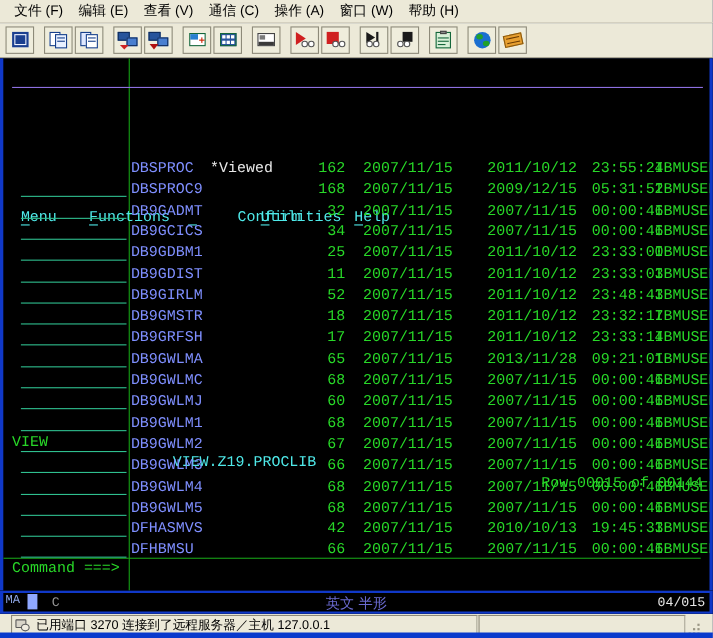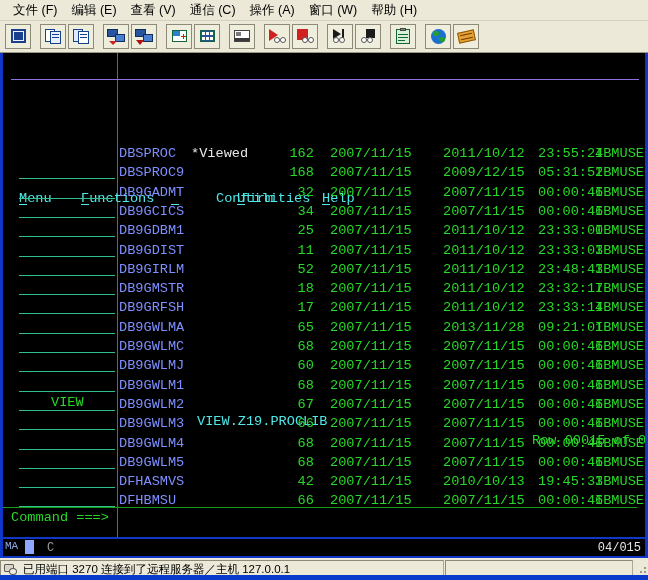--- a/index.html
+++ b/index.html
@@ -160,22 +160,22 @@
   .oia .ime{
     position:absolute;left:0;right:0;top:1px;text-align:center;
     color:#6a6ad0;font-size:13px;font-family:"Liberation Sans",sans-serif;
   }
   .oia .pos{position:absolute;right:4px;top:2px;color:#e6e6e6;font-size:12px;}
 
   
   .statusbar{
     flex:0 0 22px;height:22px;
     background:#ece9d8;
-    display:flex;align-items:center;
-    padding:1px 0;box-sizing:border-box;
+    display:flex;
+    padding:1px 10px;box-sizing:border-box;
     gap:1px;
   }
   .sb-pane{
     height:18px;border:1px solid #aca899;
     border-top-color:#8d8a79;border-left-color:#8d8a79;
     background:#ece9d8;
     display:flex;align-items:center;
     padding:0 3px;box-sizing:border-box;
     font-size:11.5px;color:#000;white-space:nowrap;
     font-family:"Liberation Sans",sans-serif;
@@ -382,21 +382,21 @@
         <span style="position:absolute;left:78px;top:16px;width:8px;height:1px;background:#4fe9e9;"></span>
         <span style="position:absolute;left:168px;top:16px;width:8px;height:1px;background:#4fe9e9;"></span>
         <span style="position:absolute;left:234px;top:16px;width:8px;height:1px;background:#4fe9e9;"></span>
         <span style="position:absolute;left:319px;top:16px;width:8px;height:1px;background:#4fe9e9;"></span>
       </div>
 
       
       <div style="position:absolute;left:8px;right:6px;top:26px;height:1px;background:#8d6fe0;"></div>
 
       
-      <div class="row" style="top:31px;margin-left:40px;">
+      <div class="row" style="top:31px;">
         <span style="position:absolute;left:8px;" class="c-green">VIEW</span>
         <span style="position:absolute;left:154px;" class="c-cyan">VIEW.Z19.PROCLIB</span>
         <span style="position:absolute;left:489px;" class="c-green">Row 00015 of 00144</span>
       </div>
 
       
       <div class="row" style="top:50px;">
         <span style="position:absolute;left:8px;" class="c-green">Command ===&gt;</span>
         
         
@@ -410,20 +410,21 @@
       
       <div id="rows-container"><div class="row" style="position: absolute; left: 0px; right: 0px; top: 91px;"><span class="c-blue" style="position: absolute; top: 0px; left: 116px;">DBSPROC</span><span class="c-white" style="position: absolute; top: 0px; left: 188px;">*Viewed</span><span class="c-green" style="position: absolute; top: 0px; left: 286.4px;">162</span><span class="c-green" style="position: absolute; top: 0px; left: 327px;">2007/11/15</span><span class="c-green" style="position: absolute; top: 0px; left: 440px;">2011/10/12</span><span class="c-green" style="position: absolute; top: 0px; left: 535px;">23:55:24</span><span class="c-green" style="position: absolute; top: 0px; left: 592px;">IBMUSER</span></div><div class="row" style="position: absolute; left: 0px; right: 0px; top: 110.3px;"><div class="ufield" style="left: 16px; top: 15px; width: 96px;"></div><span class="c-blue" style="position: absolute; top: 0px; left: 116px;">DBSPROC9</span><span class="c-green" style="position: absolute; top: 0px; left: 286.4px;">168</span><span class="c-green" style="position: absolute; top: 0px; left: 327px;">2007/11/15</span><span class="c-green" style="position: absolute; top: 0px; left: 440px;">2009/12/15</span><span class="c-green" style="position: absolute; top: 0px; left: 535px;">05:31:52</span><span class="c-green" style="position: absolute; top: 0px; left: 592px;">IBMUSER</span></div><div class="row" style="position: absolute; left: 0px; right: 0px; top: 129.6px;"><div class="ufield" style="left: 16px; top: 15px; width: 96px;"></div><span class="c-blue" style="position: absolute; top: 0px; left: 116px;">DB9GADMT</span><span class="c-green" style="position: absolute; top: 0px; left: 294.6px;">32</span><span class="c-green" style="position: absolute; top: 0px; left: 327px;">2007/11/15</span><span class="c-green" style="position: absolute; top: 0px; left: 440px;">2007/11/15</span><span class="c-green" style="position: absolute; top: 0px; left: 535px;">00:00:46</span><span class="c-green" style="position: absolute; top: 0px; left: 592px;">IBMUSER</span></div><div class="row" style="position: absolute; left: 0px; right: 0px; top: 148.9px;"><div class="ufield" style="left: 16px; top: 15px; width: 96px;"></div><span class="c-blue" style="position: absolute; top: 0px; left: 116px;">DB9GCICS</span><span class="c-green" style="position: absolute; top: 0px; left: 294.6px;">34</span><span class="c-green" style="position: absolute; top: 0px; left: 327px;">2007/11/15</span><span class="c-green" style="position: absolute; top: 0px; left: 440px;">2007/11/15</span><span class="c-green" style="position: absolute; top: 0px; left: 535px;">00:00:46</span><span class="c-green" style="position: absolute; top: 0px; left: 592px;">IBMUSER</span></div><div class="row" style="position: absolute; left: 0px; right: 0px; top: 168.2px;"><div class="ufield" style="left: 16px; top: 15px; width: 96px;"></div><span class="c-blue" style="position: absolute; top: 0px; left: 116px;">DB9GDBM1</span><span class="c-green" style="position: absolute; top: 0px; left: 294.6px;">25</span><span class="c-green" style="position: absolute; top: 0px; left: 327px;">2007/11/15</span><span class="c-green" style="position: absolute; top: 0px; left: 440px;">2011/10/12</span><span class="c-green" style="position: absolute; top: 0px; left: 535px;">23:33:00</span><span class="c-green" style="position: absolute; top: 0px; left: 592px;">IBMUSER</span></div><div class="row" style="position: absolute; left: 0px; right: 0px; top: 187.5px;"><div class="ufield" style="left: 16px; top: 15px; width: 96px;"></div><span class="c-blue" style="position: absolute; top: 0px; left: 116px;">DB9GDIST</span><span class="c-green" style="position: absolute; top: 0px; left: 294.6px;">11</span><span class="c-green" style="position: absolute; top: 0px; left: 327px;">2007/11/15</span><span class="c-green" style="position: absolute; top: 0px; left: 440px;">2011/10/12</span><span class="c-green" style="position: absolute; top: 0px; left: 535px;">23:33:03</span><span class="c-green" style="position: absolute; top: 0px; left: 592px;">IBMUSER</span></div><div class="row" style="position: absolute; left: 0px; right: 0px; top: 206.8px;"><div class="ufield" style="left: 16px; top: 15px; width: 96px;"></div><span class="c-blue" style="position: absolute; top: 0px; left: 116px;">DB9GIRLM</span><span class="c-green" style="position: absolute; top: 0px; left: 294.6px;">52</span><span class="c-green" style="position: absolute; top: 0px; left: 327px;">2007/11/15</span><span class="c-green" style="position: absolute; top: 0px; left: 440px;">2011/10/12</span><span class="c-green" style="position: absolute; top: 0px; left: 535px;">23:48:43</span><span class="c-green" style="position: absolute; top: 0px; left: 592px;">IBMUSER</span></div><div class="row" style="position: absolute; left: 0px; right: 0px; top: 226.1px;"><div class="ufield" style="left: 16px; top: 15px; width: 96px;"></div><span class="c-blue" style="position: absolute; top: 0px; left: 116px;">DB9GMSTR</span><span class="c-green" style="position: absolute; top: 0px; left: 294.6px;">18</span><span class="c-green" style="position: absolute; top: 0px; left: 327px;">2007/11/15</span><span class="c-green" style="position: absolute; top: 0px; left: 440px;">2011/10/12</span><span class="c-green" style="position: absolute; top: 0px; left: 535px;">23:32:17</span><span class="c-green" style="position: absolute; top: 0px; left: 592px;">IBMUSER</span></div><div class="row" style="position: absolute; left: 0px; right: 0px; top: 245.4px;"><div class="ufield" style="left: 16px; top: 15px; width: 96px;"></div><span class="c-blue" style="position: absolute; top: 0px; left: 116px;">DB9GRFSH</span><span class="c-green" style="position: absolute; top: 0px; left: 294.6px;">17</span><span class="c-green" style="position: absolute; top: 0px; left: 327px;">2007/11/15</span><span class="c-green" style="position: absolute; top: 0px; left: 440px;">2011/10/12</span><span class="c-green" style="position: absolute; top: 0px; left: 535px;">23:33:14</span><span class="c-green" style="position: absolute; top: 0px; left: 592px;">IBMUSER</span></div><div class="row" style="position: absolute; left: 0px; right: 0px; top: 264.7px;"><div class="ufield" style="left: 16px; top: 15px; width: 96px;"></div><span class="c-blue" style="position: absolute; top: 0px; left: 116px;">DB9GWLMA</span><span class="c-green" style="position: absolute; top: 0px; left: 294.6px;">65</span><span class="c-green" style="position: absolute; top: 0px; left: 327px;">2007/11/15</span><span class="c-green" style="position: absolute; top: 0px; left: 440px;">2013/11/28</span><span class="c-green" style="position: absolute; top: 0px; left: 535px;">09:21:01</span><span class="c-green" style="position: absolute; top: 0px; left: 592px;">IBMUSER</span></div><div class="row" style="position: absolute; left: 0px; right: 0px; top: 284px;"><div class="ufield" style="left: 16px; top: 15px; width: 96px;"></div><span class="c-blue" style="position: absolute; top: 0px; left: 116px;">DB9GWLMC</span><span class="c-green" style="position: absolute; top: 0px; left: 294.6px;">68</span><span class="c-green" style="position: absolute; top: 0px; left: 327px;">2007/11/15</span><span class="c-green" style="position: absolute; top: 0px; left: 440px;">2007/11/15</span><span class="c-green" style="position: absolute; top: 0px; left: 535px;">00:00:46</span><span class="c-green" style="position: absolute; top: 0px; left: 592px;">IBMUSER</span></div><div class="row" style="position: absolute; left: 0px; right: 0px; top: 303.3px;"><div class="ufield" style="left: 16px; top: 15px; width: 96px;"></div><span class="c-blue" style="position: absolute; top: 0px; left: 116px;">DB9GWLMJ</span><span class="c-green" style="position: absolute; top: 0px; left: 294.6px;">60</span><span class="c-green" style="position: absolute; top: 0px; left: 327px;">2007/11/15</span><span class="c-green" style="position: absolute; top: 0px; left: 440px;">2007/11/15</span><span class="c-green" style="position: absolute; top: 0px; left: 535px;">00:00:46</span><span class="c-green" style="position: absolute; top: 0px; left: 592px;">IBMUSER</span></div><div class="row" style="position: absolute; left: 0px; right: 0px; top: 322.6px;"><div class="ufield" style="left: 16px; top: 15px; width: 96px;"></div><span class="c-blue" style="position: absolute; top: 0px; left: 116px;">DB9GWLM1</span><span class="c-green" style="position: absolute; top: 0px; left: 294.6px;">68</span><span class="c-green" style="position: absolute; top: 0px; left: 327px;">2007/11/15</span><span class="c-green" style="position: absolute; top: 0px; left: 440px;">2007/11/15</span><span class="c-green" style="position: absolute; top: 0px; left: 535px;">00:00:46</span><span class="c-green" style="position: absolute; top: 0px; left: 592px;">IBMUSER</span></div><div class="row" style="position: absolute; left: 0px; right: 0px; top: 341.9px;"><div class="ufield" style="left: 16px; top: 15px; width: 96px;"></div><span class="c-blue" style="position: absolute; top: 0px; left: 116px;">DB9GWLM2</span><span class="c-green" style="position: absolute; top: 0px; left: 294.6px;">67</span><span class="c-green" style="position: absolute; top: 0px; left: 327px;">2007/11/15</span><span class="c-green" style="position: absolute; top: 0px; left: 440px;">2007/11/15</span><span class="c-green" style="position: absolute; top: 0px; left: 535px;">00:00:46</span><span class="c-green" style="position: absolute; top: 0px; left: 592px;">IBMUSER</span></div><div class="row" style="position: absolute; left: 0px; right: 0px; top: 361.2px;"><div class="ufield" style="left: 16px; top: 15px; width: 96px;"></div><span class="c-blue" style="position: absolute; top: 0px; left: 116px;">DB9GWLM3</span><span class="c-green" style="position: absolute; top: 0px; left: 294.6px;">66</span><span class="c-green" style="position: absolute; top: 0px; left: 327px;">2007/11/15</span><span class="c-green" style="position: absolute; top: 0px; left: 440px;">2007/11/15</span><span class="c-green" style="position: absolute; top: 0px; left: 535px;">00:00:46</span><span class="c-green" style="position: absolute; top: 0px; left: 592px;">IBMUSER</span></div><div class="row" style="position: absolute; left: 0px; right: 0px; top: 380.5px;"><div class="ufield" style="left: 16px; top: 15px; width: 96px;"></div><span class="c-blue" style="position: absolute; top: 0px; left: 116px;">DB9GWLM4</span><span class="c-green" style="position: absolute; top: 0px; left: 294.6px;">68</span><span class="c-green" style="position: absolute; top: 0px; left: 327px;">2007/11/15</span><span class="c-green" style="position: absolute; top: 0px; left: 440px;">2007/11/15</span><span class="c-green" style="position: absolute; top: 0px; left: 535px;">00:00:46</span><span class="c-green" style="position: absolute; top: 0px; left: 592px;">IBMUSER</span></div><div class="row" style="position: absolute; left: 0px; right: 0px; top: 399.8px;"><div class="ufield" style="left: 16px; top: 15px; width: 96px;"></div><span class="c-blue" style="position: absolute; top: 0px; left: 116px;">DB9GWLM5</span><span class="c-green" style="position: absolute; top: 0px; left: 294.6px;">68</span><span class="c-green" style="position: absolute; top: 0px; left: 327px;">2007/11/15</span><span class="c-green" style="position: absolute; top: 0px; left: 440px;">2007/11/15</span><span class="c-green" style="position: absolute; top: 0px; left: 535px;">00:00:46</span><span class="c-green" style="position: absolute; top: 0px; left: 592px;">IBMUSER</span></div><div class="row" style="position: absolute; left: 0px; right: 0px; top: 419.1px;"><div class="ufield" style="left: 16px; top: 15px; width: 96px;"></div><span class="c-blue" style="position: absolute; top: 0px; left: 116px;">DFHASMVS</span><span class="c-green" style="position: absolute; top: 0px; left: 294.6px;">42</span><span class="c-green" style="position: absolute; top: 0px; left: 327px;">2007/11/15</span><span class="c-green" style="position: absolute; top: 0px; left: 440px;">2010/10/13</span><span class="c-green" style="position: absolute; top: 0px; left: 535px;">19:45:33</span><span class="c-green" style="position: absolute; top: 0px; left: 592px;">IBMUSER</span></div><div class="row" style="position: absolute; left: 0px; right: 0px; top: 438.4px;"><div class="ufield" style="left: 16px; top: 15px; width: 96px;"></div><span class="c-blue" style="position: absolute; top: 0px; left: 116px;">DFHBMSU</span><span class="c-green" style="position: absolute; top: 0px; left: 294.6px;">66</span><span class="c-green" style="position: absolute; top: 0px; left: 327px;">2007/11/15</span><span class="c-green" style="position: absolute; top: 0px; left: 440px;">2007/11/15</span><span class="c-green" style="position: absolute; top: 0px; left: 535px;">00:00:46</span><span class="c-green" style="position: absolute; top: 0px; left: 592px;">IBMUSER</span></div></div>
 
     </div>
   </div>
 
   <div class="oia">
     <span class="ma">MA</span>
     <span class="curblk"></span>
     <span class="sess">C</span>
+    <span class="ime">英文 半形</span>
     <span class="pos">04/015</span>
   </div>
 
   <div class="statusbar">
     <div class="sb-pane main">
       <span class="conn-ico">
         <span class="pc"></span>
           <span class="pl"></span>
       </span>
       <span>已用端口 3270 连接到了远程服务器／主机 127.0.0.1</span>

